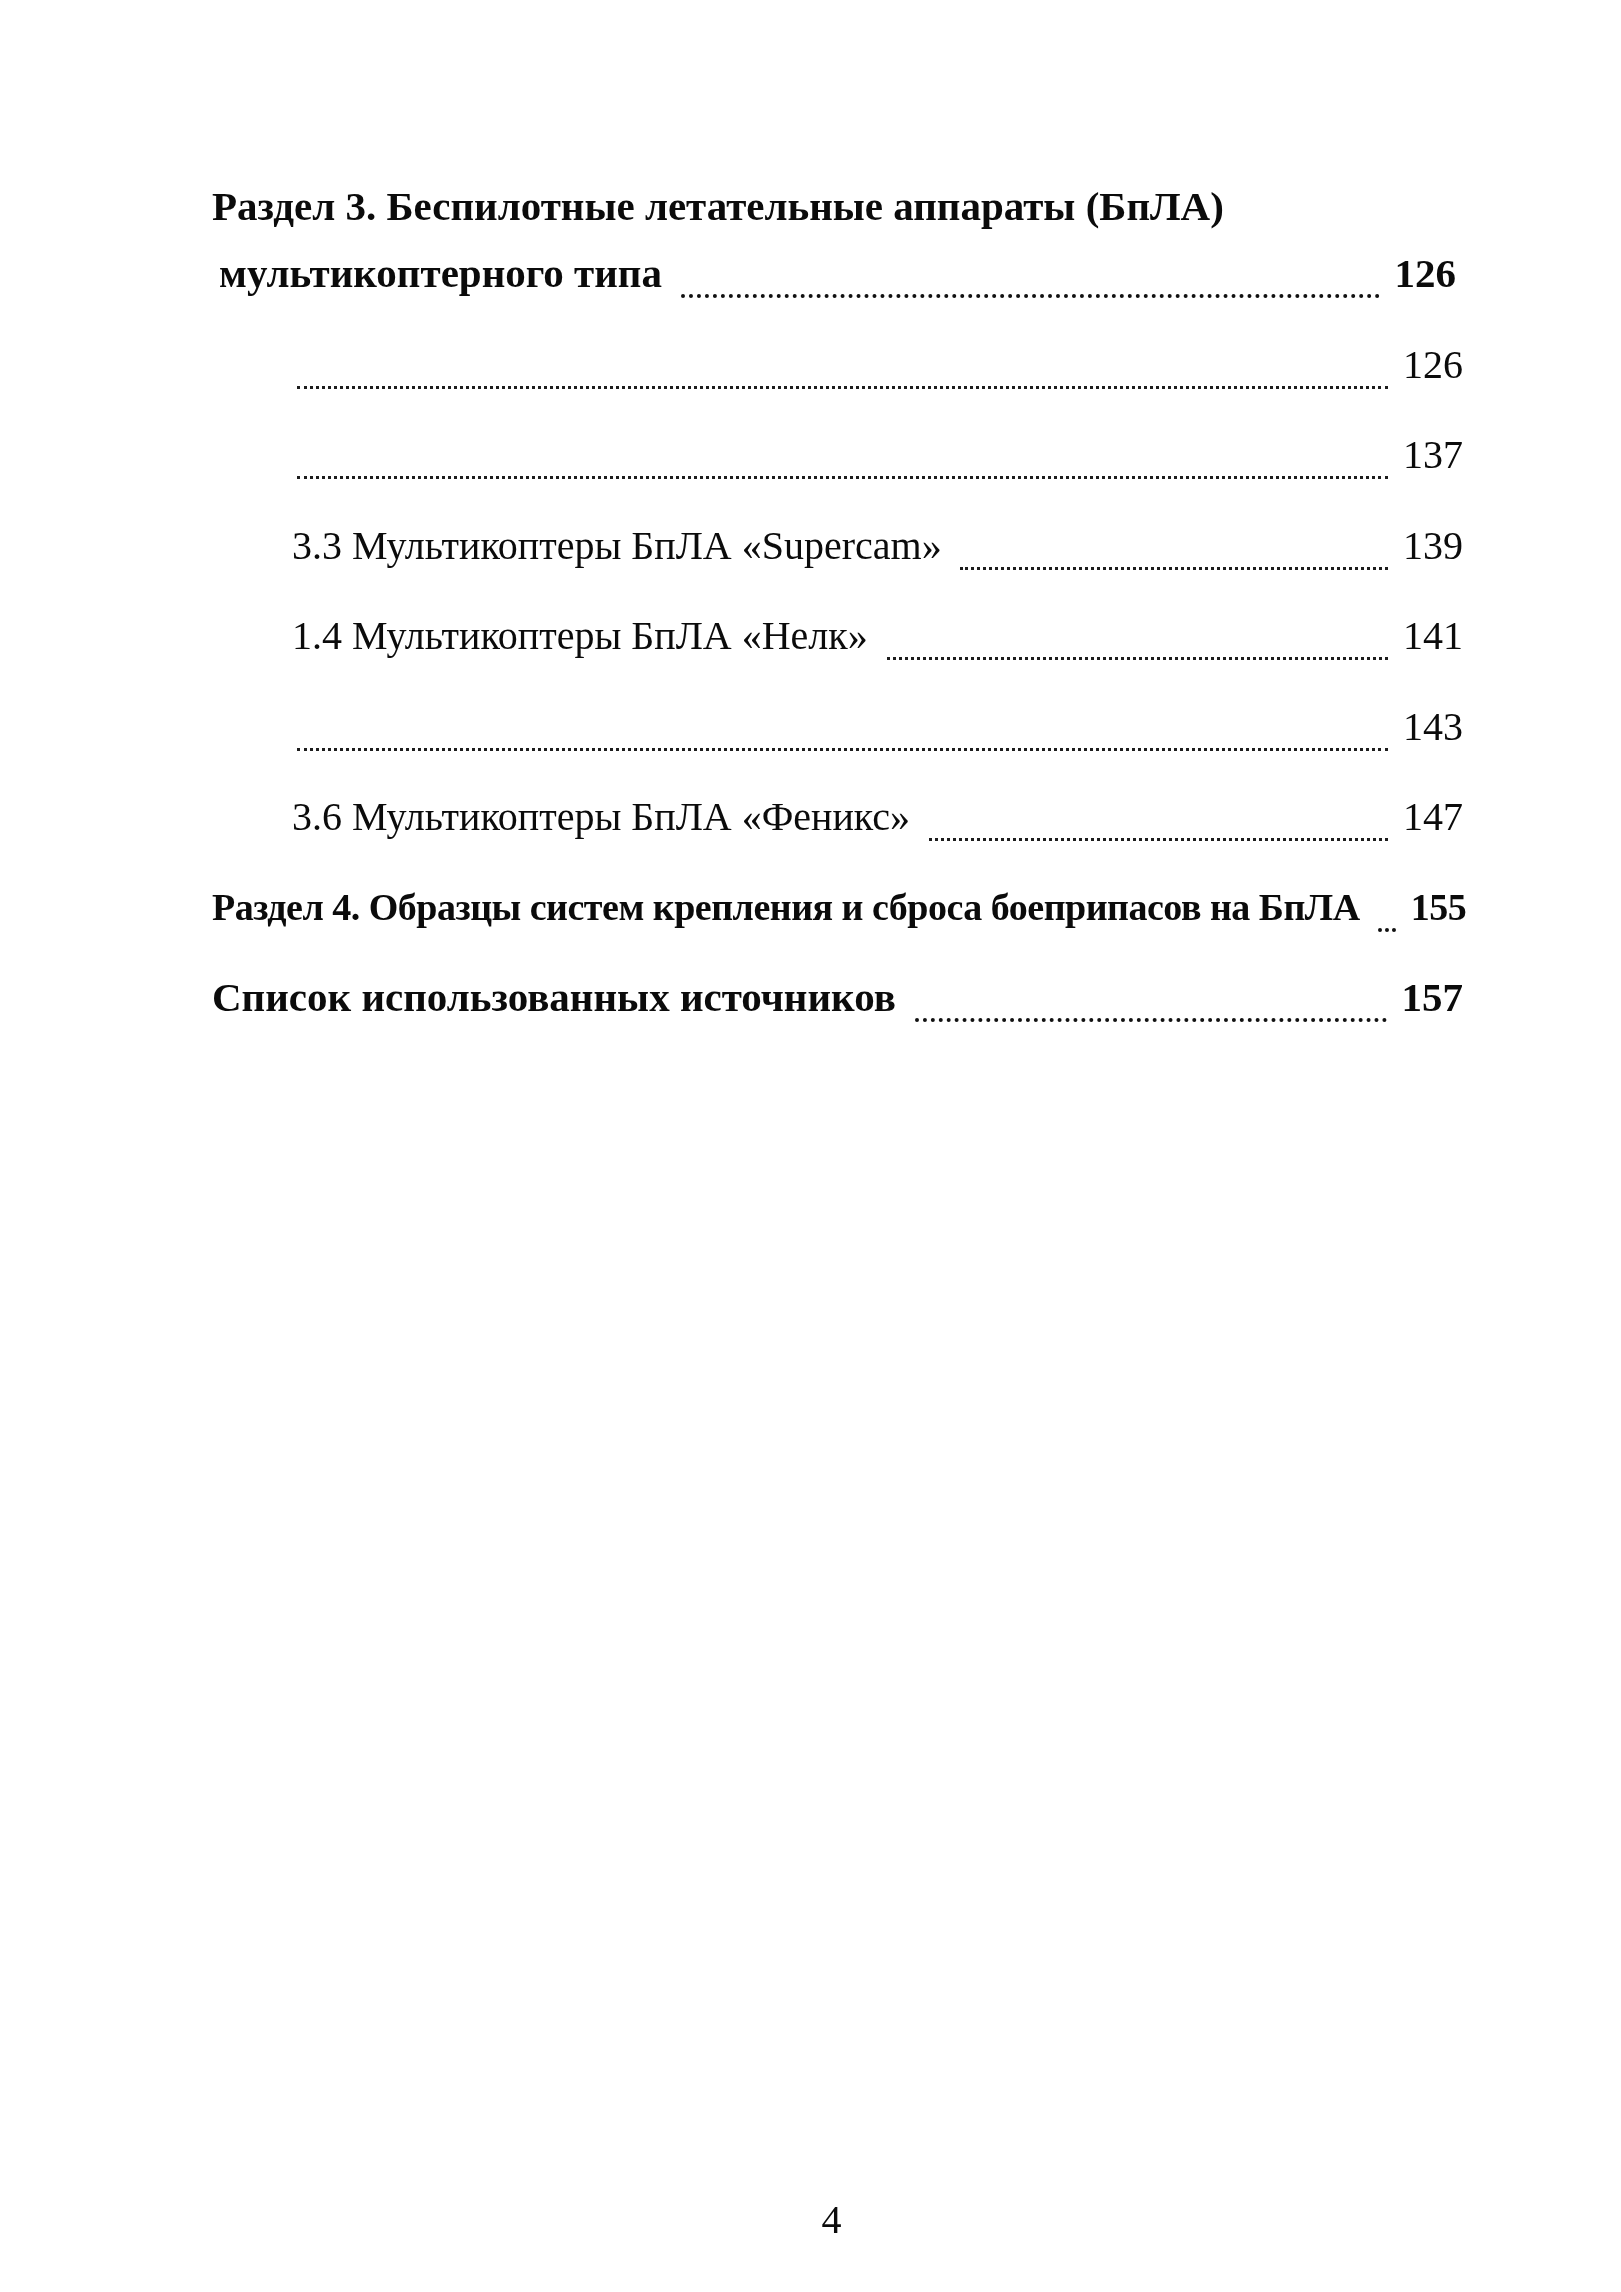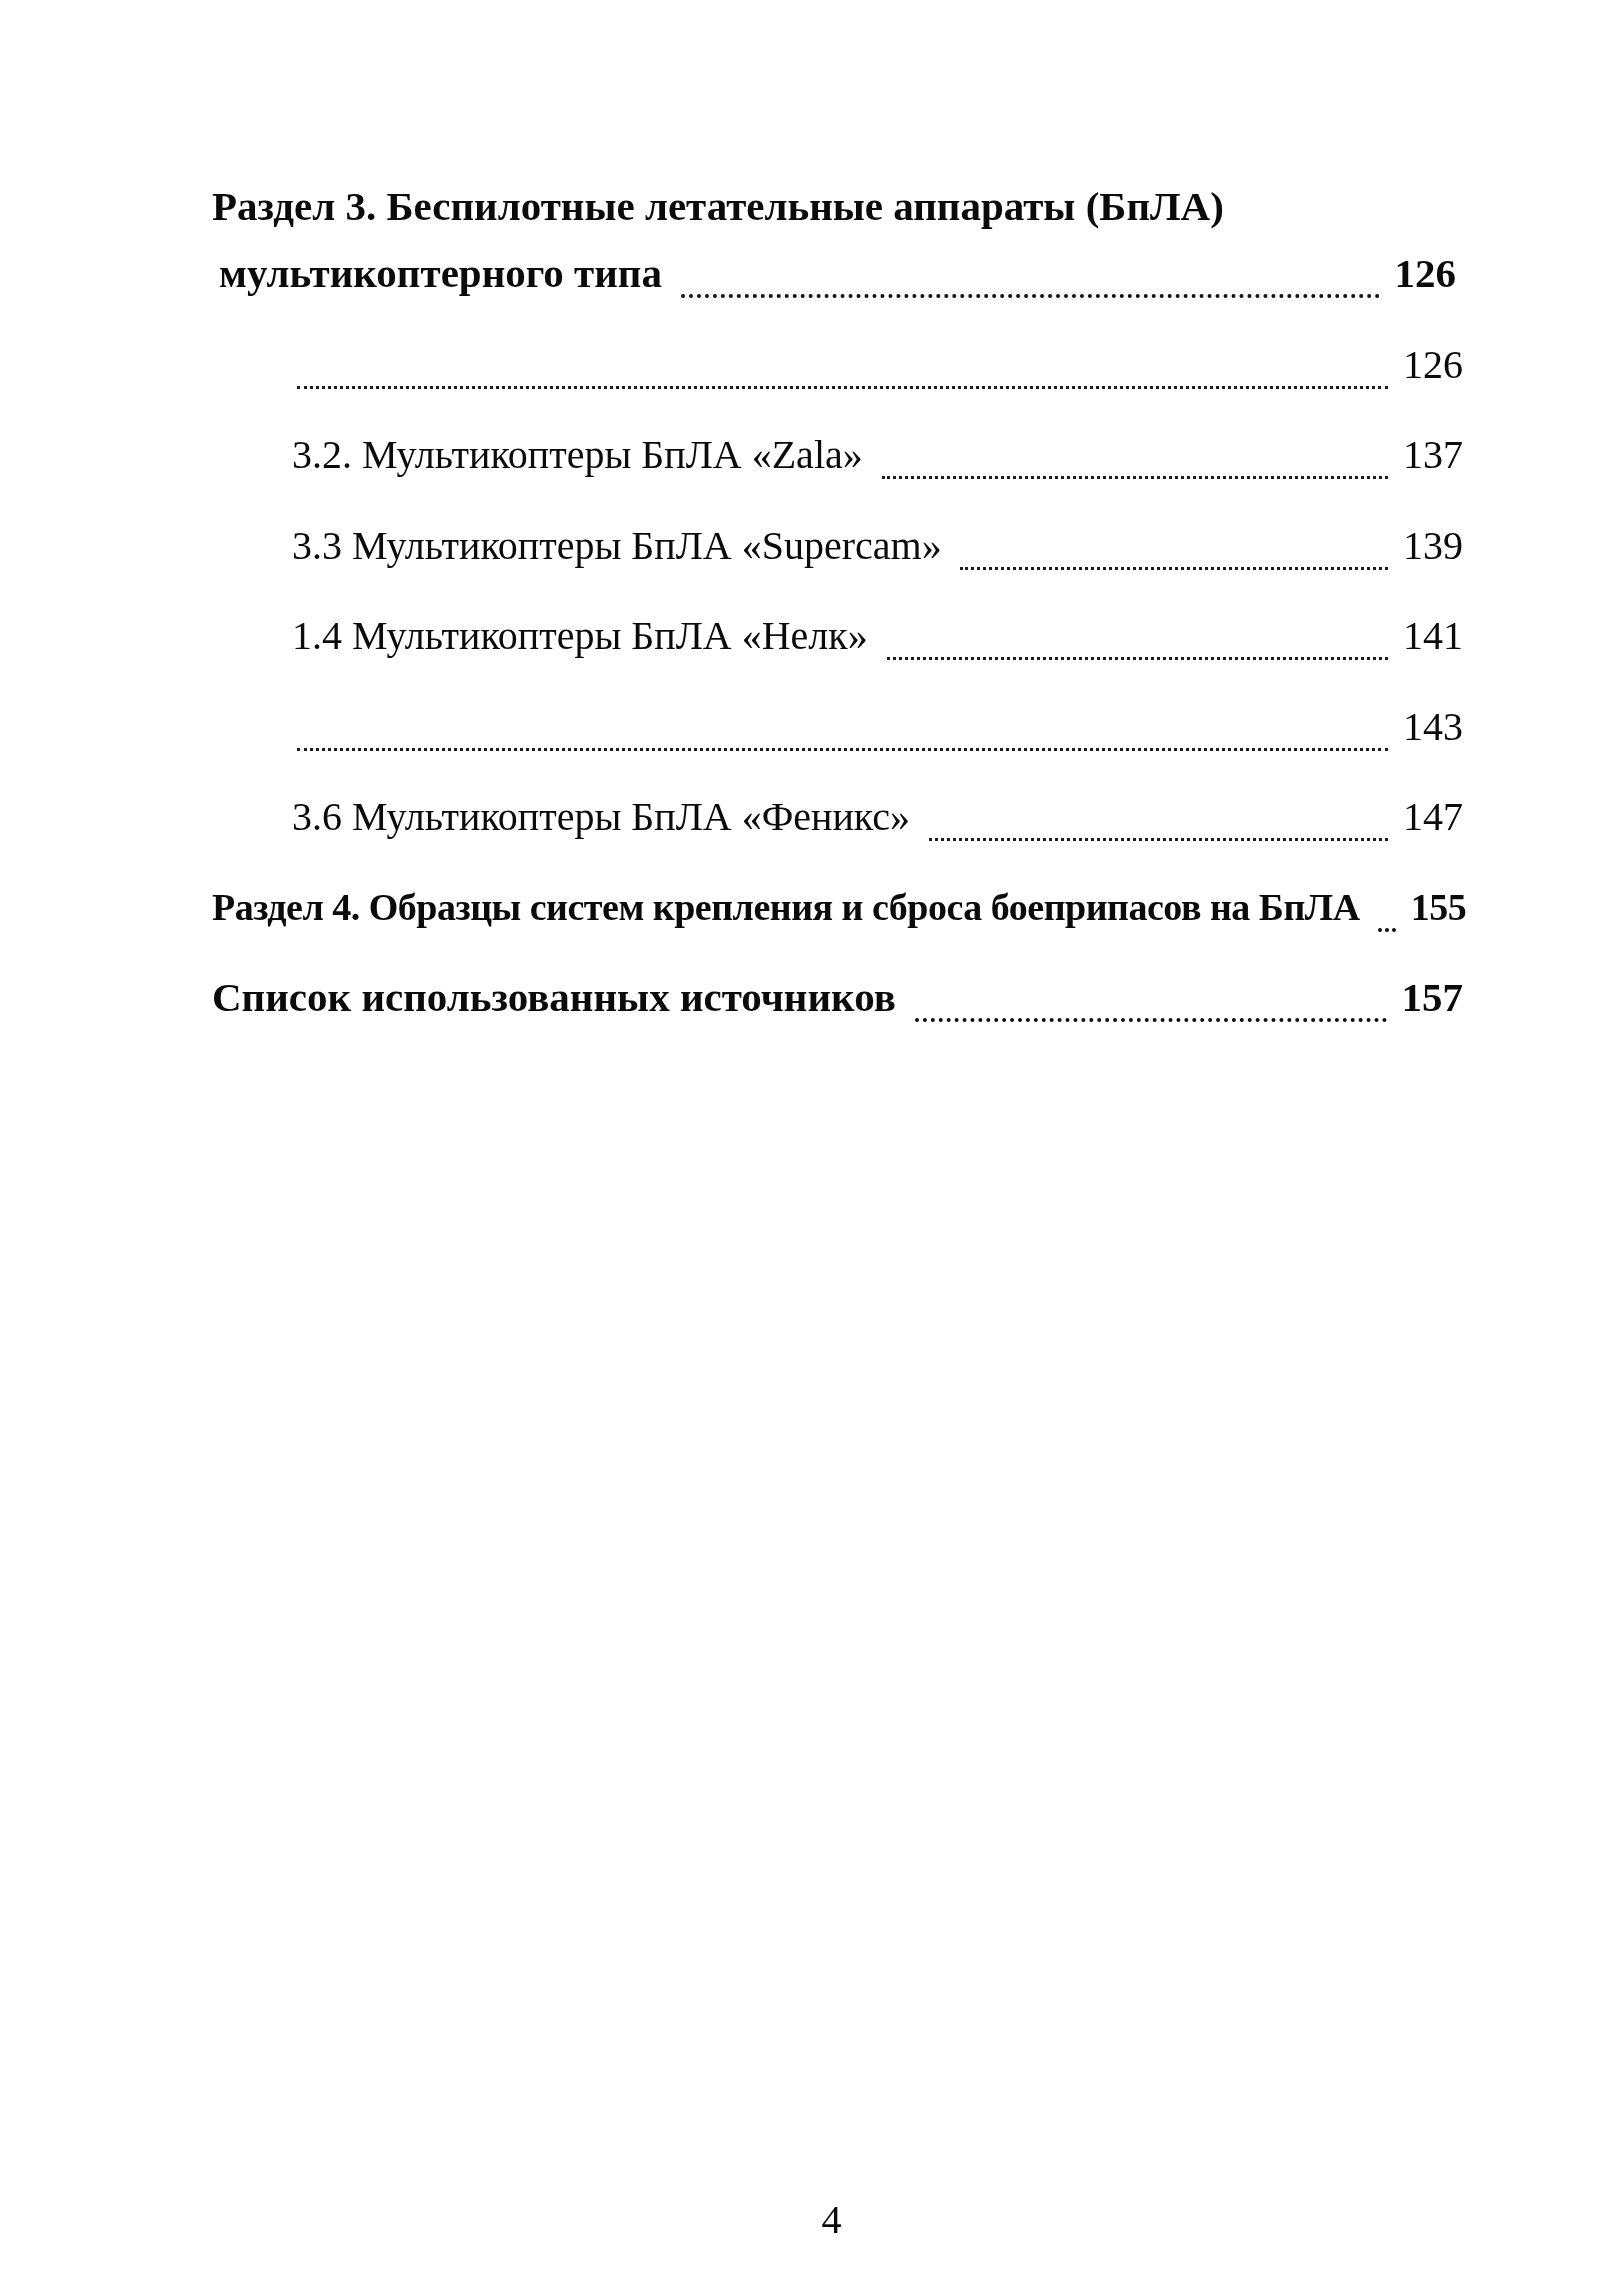--- a/index.html
+++ b/index.html
@@ -70,21 +70,20 @@
         <span class="toc-page-num">126</span>
       </div>
     </div>
 
     <div class="row indent">
       <span class="leader"></span>
       <span class="toc-page-num">126</span>
     </div>
 
     <div class="row indent">
-      <span>3.2. Мультикоптеры БпЛА «Zala»</span>
       <span class="leader"></span>
       <span class="toc-page-num">137</span>
     </div>
 
     <div class="row indent">
       <span>3.3 Мультикоптеры БпЛА «Supercam»</span>
       <span class="leader"></span>
       <span class="toc-page-num">139</span>
     </div>
 

